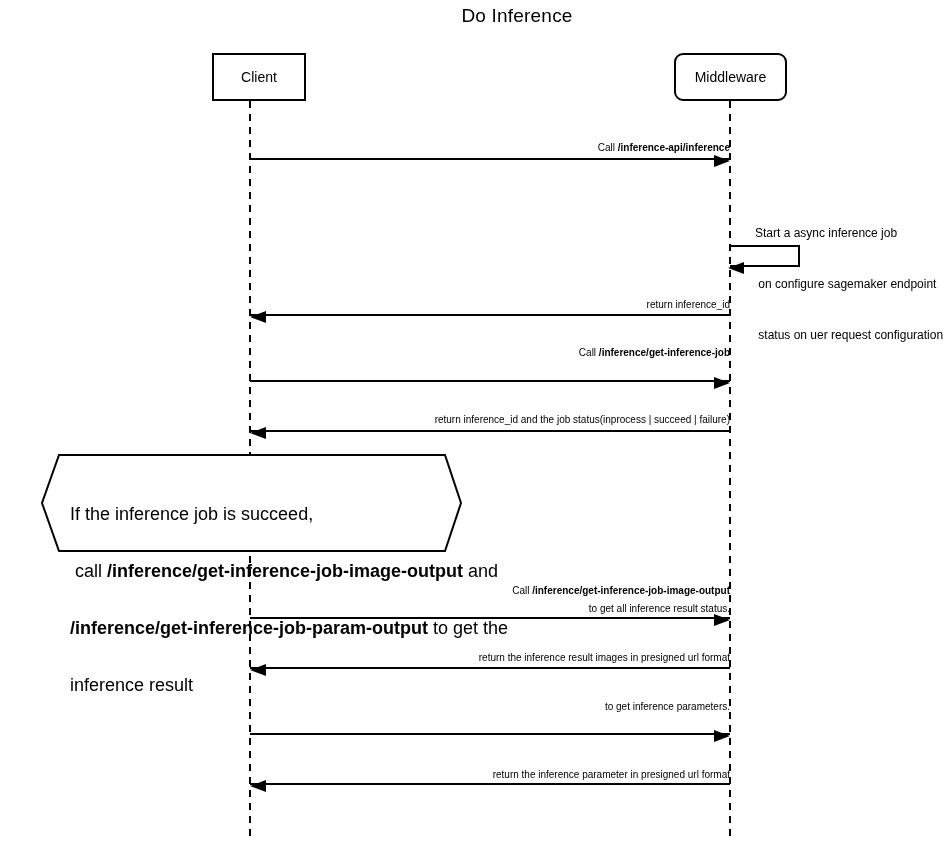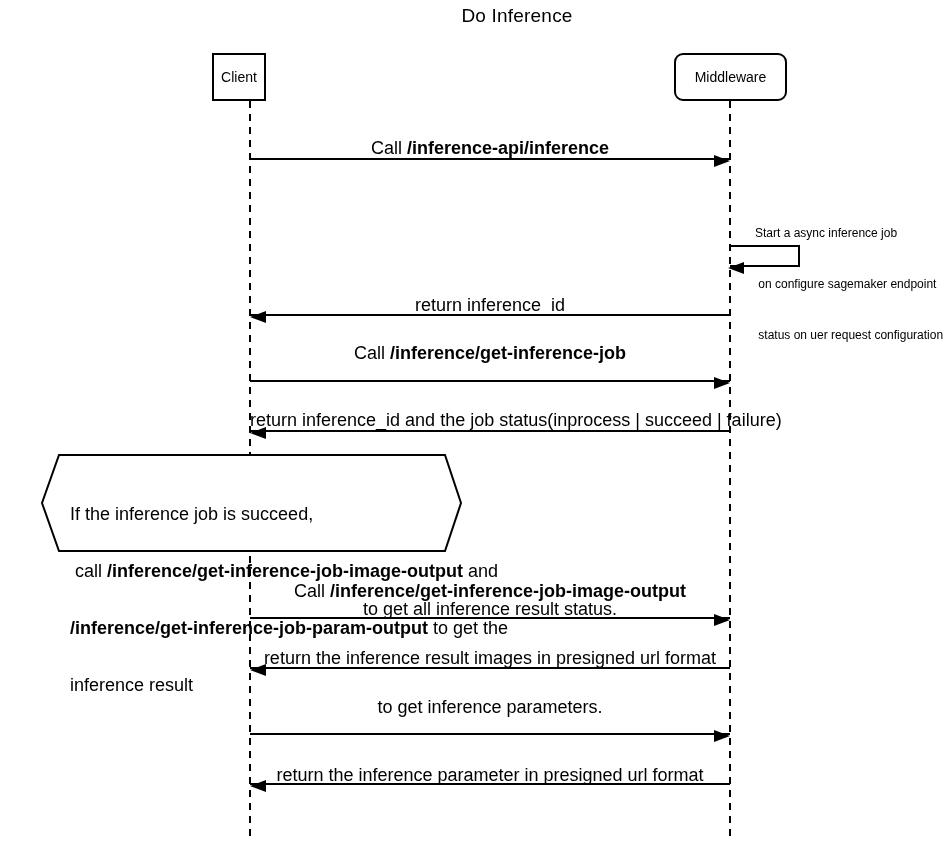--- a/index.html
+++ b/index.html
@@ -9,31 +9,31 @@
   }
   .title {
     position:absolute; top:5px; left:0; width:960px; text-align:center;
     font-size:19px; letter-spacing:0.2px;
   }
   .actor {
     position:absolute; top:53px; height:48px; box-sizing:border-box;
     border:2.5px solid #000; background:#fff; z-index:4;
     display:flex; align-items:center; justify-content:center; font-size:14px;
   }
-  .actor.client { left:175px; width:54px; }
+  .actor.client { left:175px; width:94px; }
   .actor.middleware { left:637px; width:113px;border-radius:9px; }
   .lifeline {
     position:absolute; top:101px; height:741px; width:2px; z-index:0;
     background:repeating-linear-gradient(to bottom, #000 0 7px, transparent 7px 13px);
   }
   .lifeline.client { left:212px; }
   .lifeline.middleware { left:692px; }
   .msg-text {
-    position:absolute; left:213px; width:480px; text-align:center;
-    font-size:18px; line-height:18px; z-index:1; white-space:nowrap;
+    position:absolute; left:213px; width:480px; text-align:right;
+    font-size:10px; line-height:18px; z-index:1; white-space:nowrap;
   }
   .arrow {
     position:absolute; left:213px; width:480px; height:0;
     border-top:2px solid #000; z-index:1;
   }
   .head-right {
     position:absolute; right:0; top:-5px; width:0; height:0;
     border-top:6px solid transparent; border-bottom:6px solid transparent;
     border-left:16px solid #000;
   }

